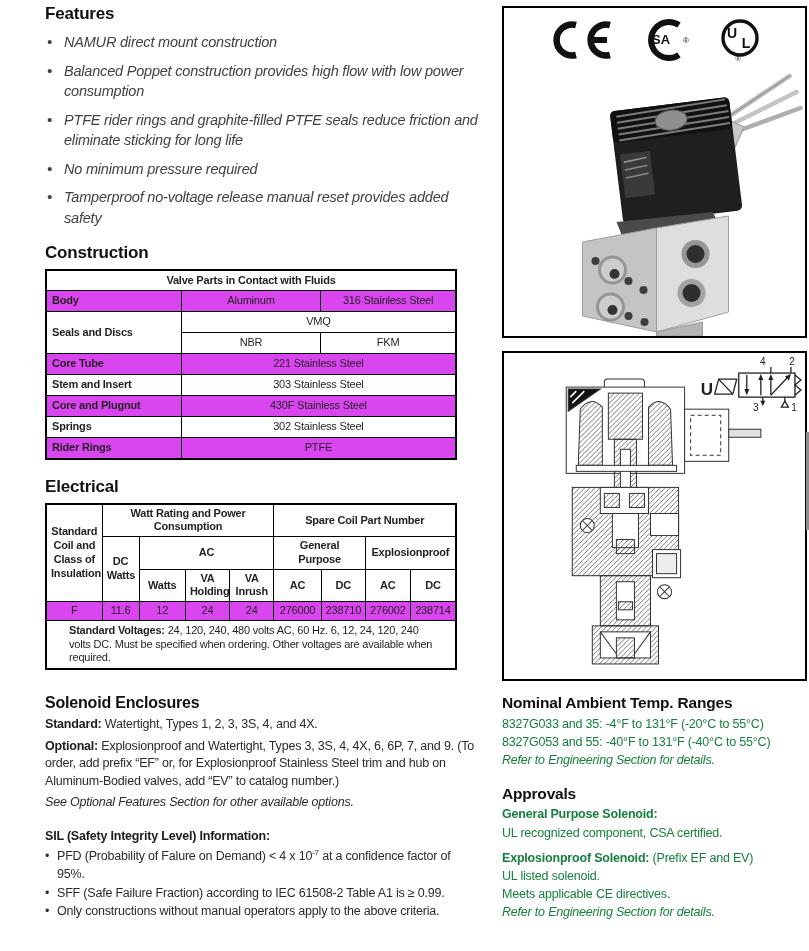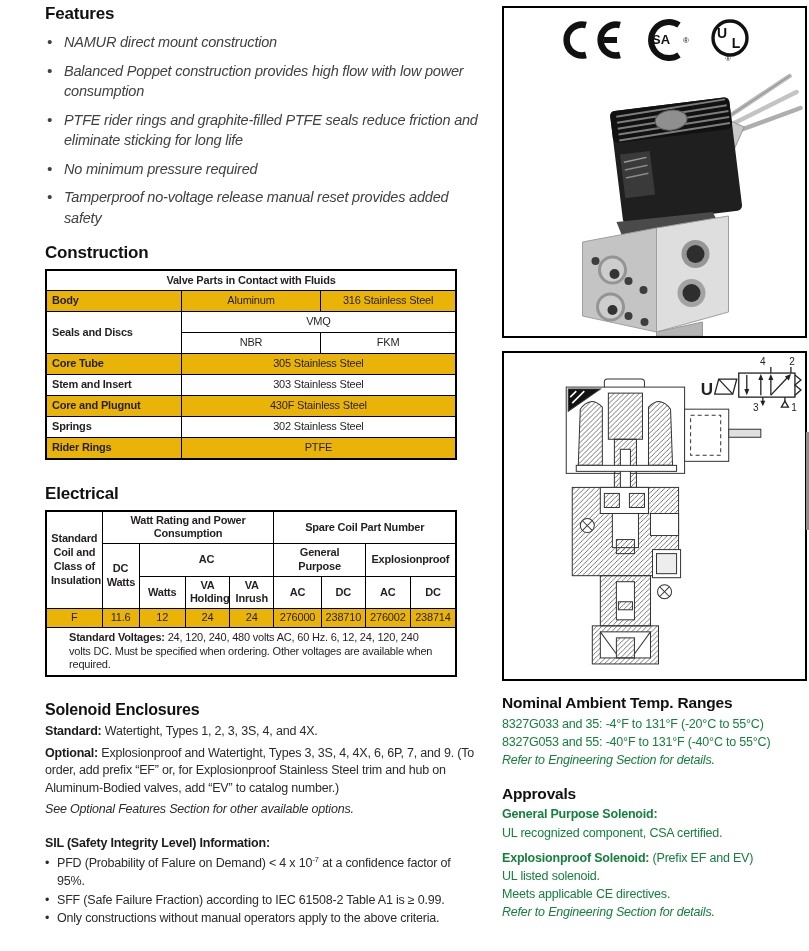--- a/index.html
+++ b/index.html
@@ -13,21 +13,21 @@
   .features-list li { position:relative; padding-left:17px; margin-bottom:8px;
       font-size:14.5px; line-height:1.42; color:#414141; letter-spacing:-0.2px;font-style:italic; }
   .features-list li::before { content:"•"; position:absolute; left:0; top:-1px; font-size:15px; color:#414141; }
 
   .section-gap { margin-top:18px; }
 
   table.spec { border-collapse:collapse; width:412px; border:2px solid #000; table-layout:fixed; }
   table.spec td, table.spec th { border:1px solid #000; font-size:11px; padding:2px 4px;
       text-align:center; vertical-align:middle; line-height:1.25; letter-spacing:-0.2px; }
   table.spec th { font-weight:bold; }
-  .shade { background:#eab308; }
+  .shade { background:#d946ef; }
   .lab { text-align:left !important; font-weight:bold; padding-left:5px !important; }
   .note-cell { text-align:left !important; font-size:11px; padding:3px 22px !important; line-height:1.3; }
 
   table.construction { margin-top:6px; }
   table.construction td, table.construction th { height:21px;margin-top:44px; }
 
   table.electrical { margin-top:6px; }
   table.electrical th { font-size:11px; }
   table.electrical td { font-size:11px; }
 
@@ -38,21 +38,21 @@
   .sil-block { margin-top:16px; }
   .sil-list { list-style:none; margin-top:2px; }
   .sil-list li { position:relative; padding-left:12px; font-size:12.5px; line-height:1.45; color:#2b2b2b; letter-spacing:-0.2px; }
   .sil-list li::before { content:"•"; position:absolute; left:0; }
   sup { font-size:8px; }
 
   
   .right-col { position:absolute; left:502px; top:6px; width:305px; }
   .img-box { border:2px solid #000; background:#fff; width:305px; }
   .box-photo { height:332px; padding-top:8px; }
-  .logos-row { display:flex; justify-content:center; align-items:center; gap:20px; height:48px; }
+  .logos-row { display:flex; justify-content:center; align-items:center; gap:30px; height:48px; }
   .box-drawing { height:330px; margin-top:13px; position:relative; }
 
   .temp-block { margin-top:13px; }
   .h-right { font-size:15.5px; font-weight:bold; color:#111; letter-spacing:-0.2px; }
   .right-text { font-size:12.5px; color:#15803d; line-height:1.45; letter-spacing:-0.2px; }
 
   .approvals-block { margin-top:16px; }
   .appr-gap { margin-top:7px; }
 
   .page-edge-tab { position:absolute; right:0px; top:432px; width:3px; height:98px; background:#8f8f8f; }
@@ -92,42 +92,42 @@
       <tr>
         <td class="lab" rowspan="2">Seals and Discs</td>
         <td colspan="2">VMQ</td>
       </tr>
       <tr>
         <td>NBR</td>
         <td>FKM</td>
       </tr>
       <tr class="shade">
         <td class="lab">Core Tube</td>
-        <td colspan="2">305 Stainless Steel</td>
+        <td colspan="2">221 Stainless Steel</td>
       </tr>
       <tr>
         <td class="lab">Stem and Insert</td>
         <td colspan="2">303 Stainless Steel</td>
       </tr>
       <tr class="shade">
         <td class="lab">Core and Plugnut</td>
         <td colspan="2">430F Stainless Steel</td>
       </tr>
       <tr>
         <td class="lab">Springs</td>
         <td colspan="2">302 Stainless Steel</td>
       </tr>
       <tr class="shade">
         <td class="lab">Rider Rings</td>
         <td colspan="2">PTFE</td>
       </tr>
     </tbody>
       </table>
 
-    <div class="h-main" style="margin-top:24px;">Electrical</div>
+    <div class="h-main" style="margin-top:17px;">Electrical</div>
     <table class="spec electrical">
       <colgroup>
         <col style="width:13.7%">
           <col style="width:9%">
           <col style="width:11.3%">
           <col style="width:10.8%">
         <col style="width:10.8%">
           <col style="width:11.5%">
           <col style="width:10.8%">
           <col style="width:11%">

